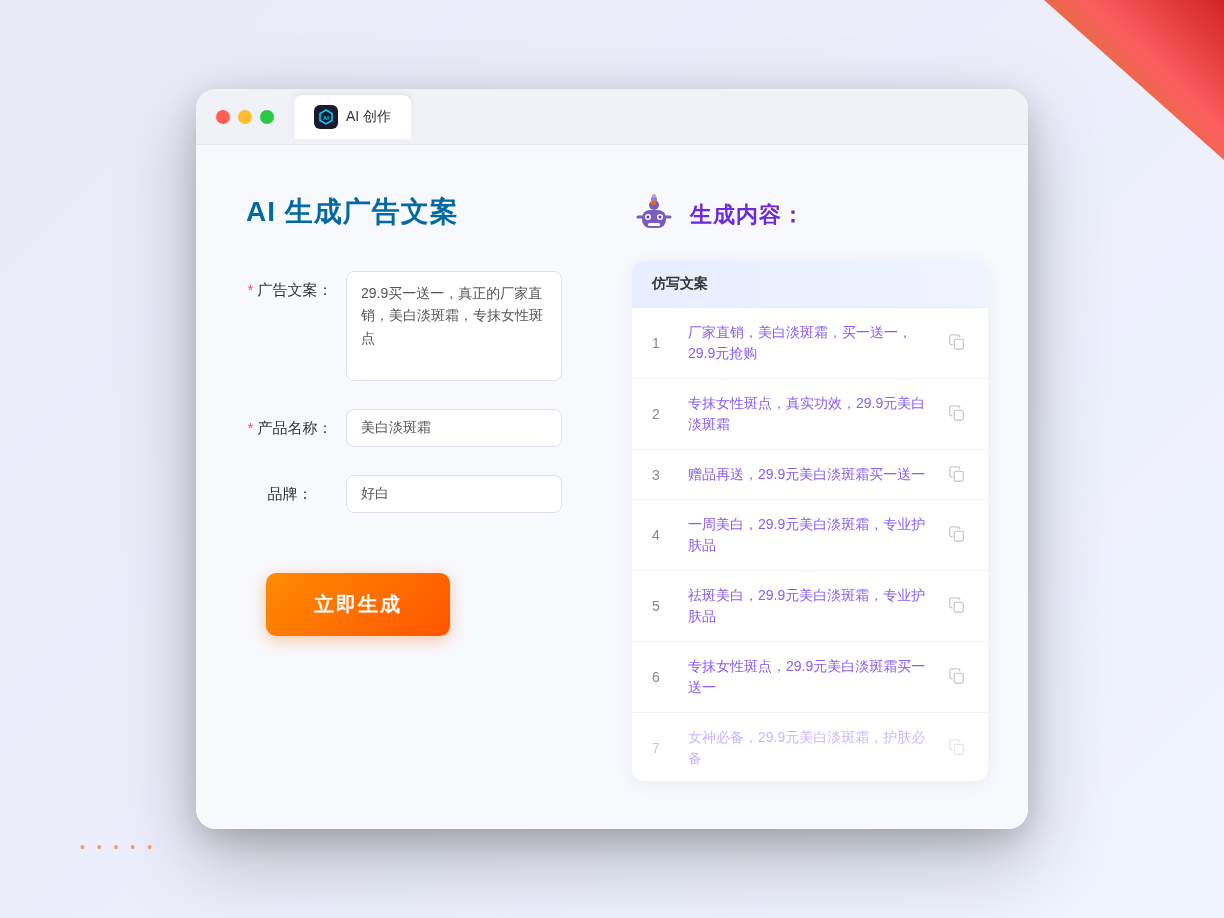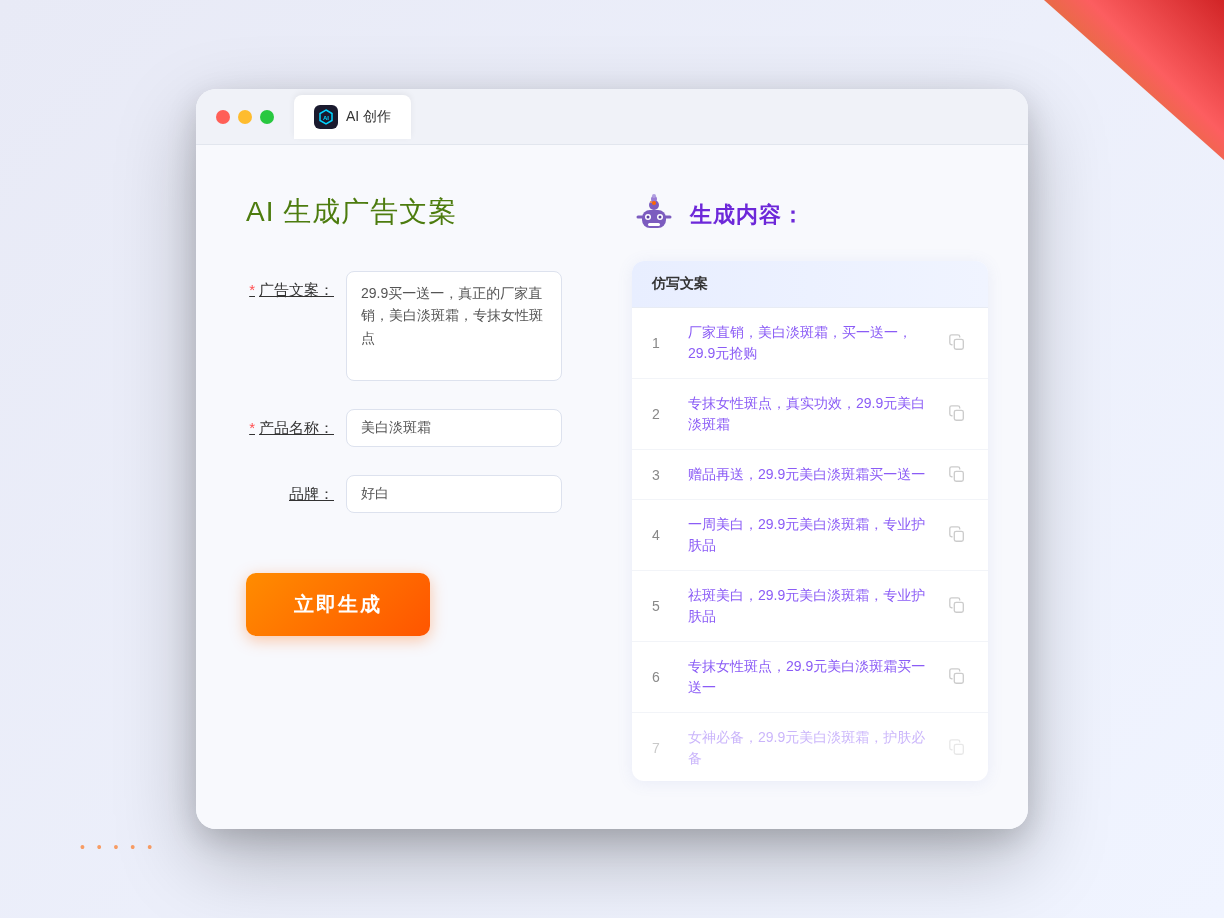--- a/index.html
+++ b/index.html
@@ -109,41 +109,40 @@
     
     .left-panel {
       width: 50%;
       padding: 48px 50px;
       display: flex;
       flex-direction: column;
     }
 
     .page-title {
       font-size: 28px;
-      font-weight: 400;
-      color: #4d7c0f;
+      font-weight: 700;
+      color: #0369a1;
       margin-bottom: 40px;
       letter-spacing: 1px;
     }
 
     .form-group {
       display: flex;
       align-items: flex-start;
       margin-bottom: 28px;
     }
 
     .form-label {
       font-size: 15px;
       color: #333;
       min-width: 100px;
-      text-align: right;
+      text-align: center;
       padding-right: 12px;
       padding-top: 10px;
       flex-shrink: 0;
-      text-decoration: underline;
     }
 
     .required-star {
       color: #ff4d4f;
       margin-right: 4px;
     }
 
     .form-input {
       flex: 1;
       border: 1px solid #dde2ee;
@@ -168,20 +167,21 @@
       border: none;
       border-radius: 10px;
       padding: 18px 48px;
       font-size: 20px;
       font-weight: 600;
       cursor: pointer;
       margin-top: 32px;
       align-self: flex-start;
       letter-spacing: 2px;
       box-shadow: 0 4px 16px rgba(255, 100, 0, 0.35);
+      margin-left: 20px;
     }
 
     
     .right-panel {
       width: 50%;
       padding: 48px 40px 48px 20px;
       display: flex;
       flex-direction: column;
     }
 

